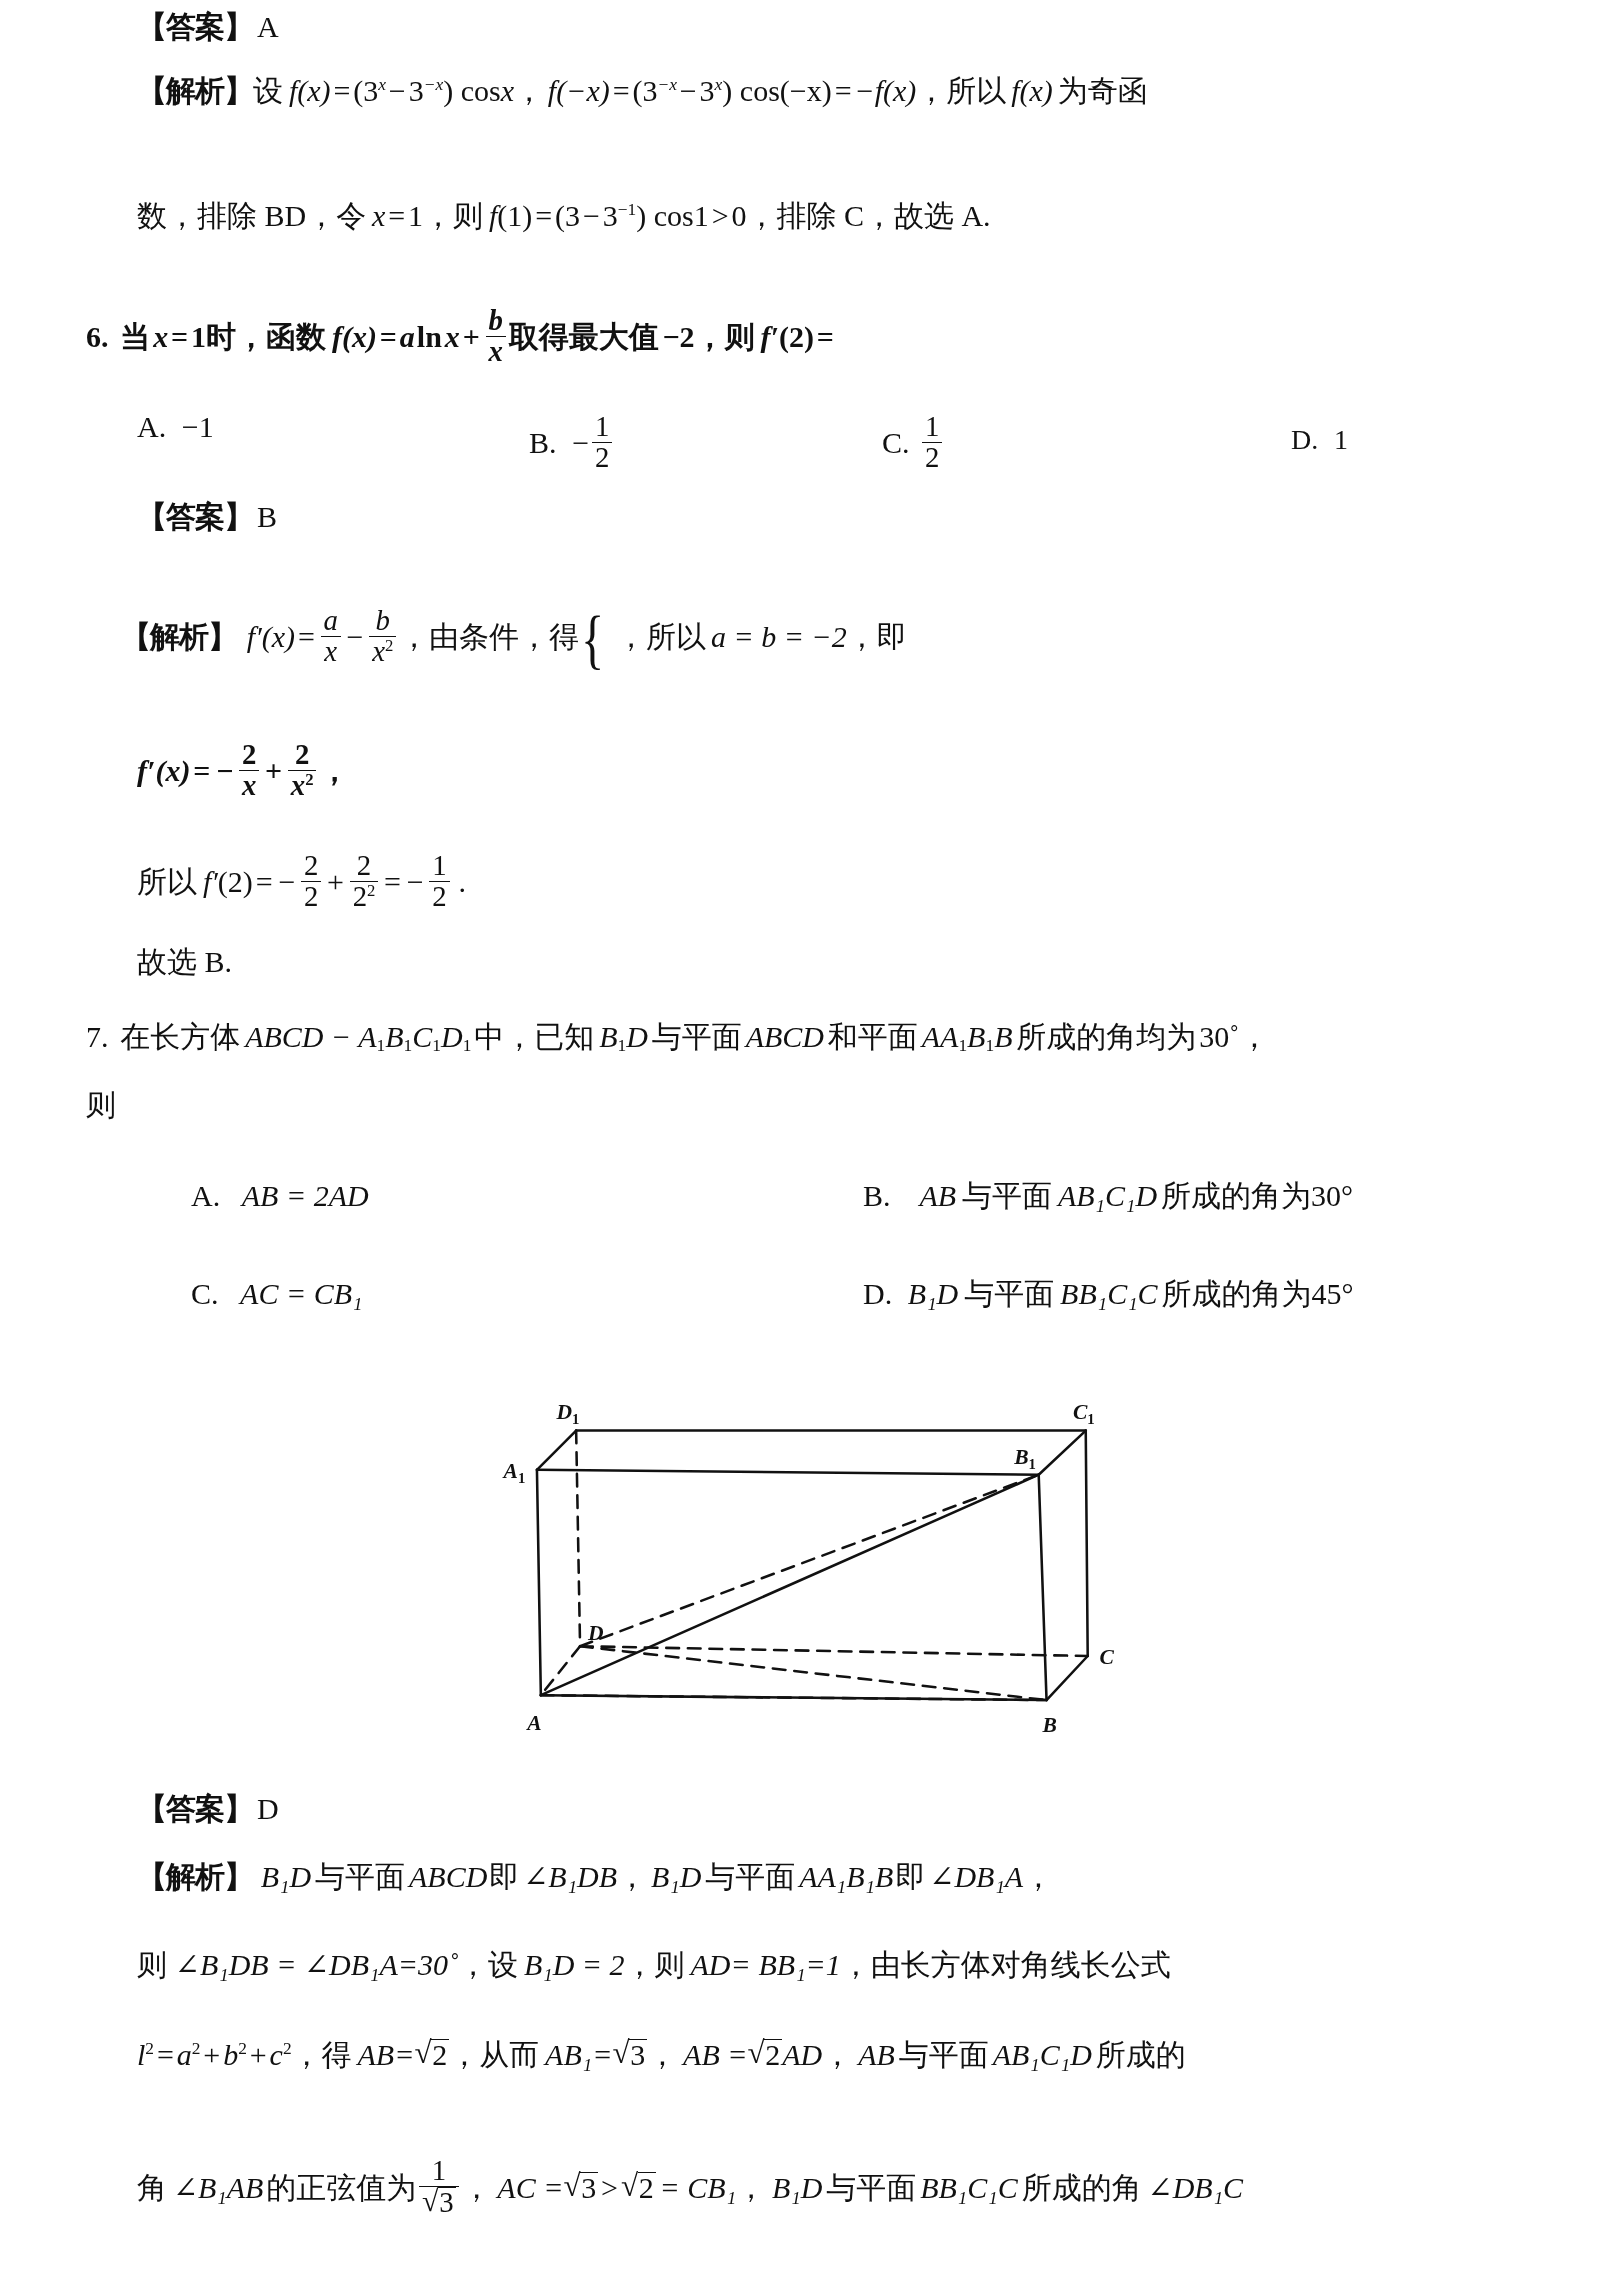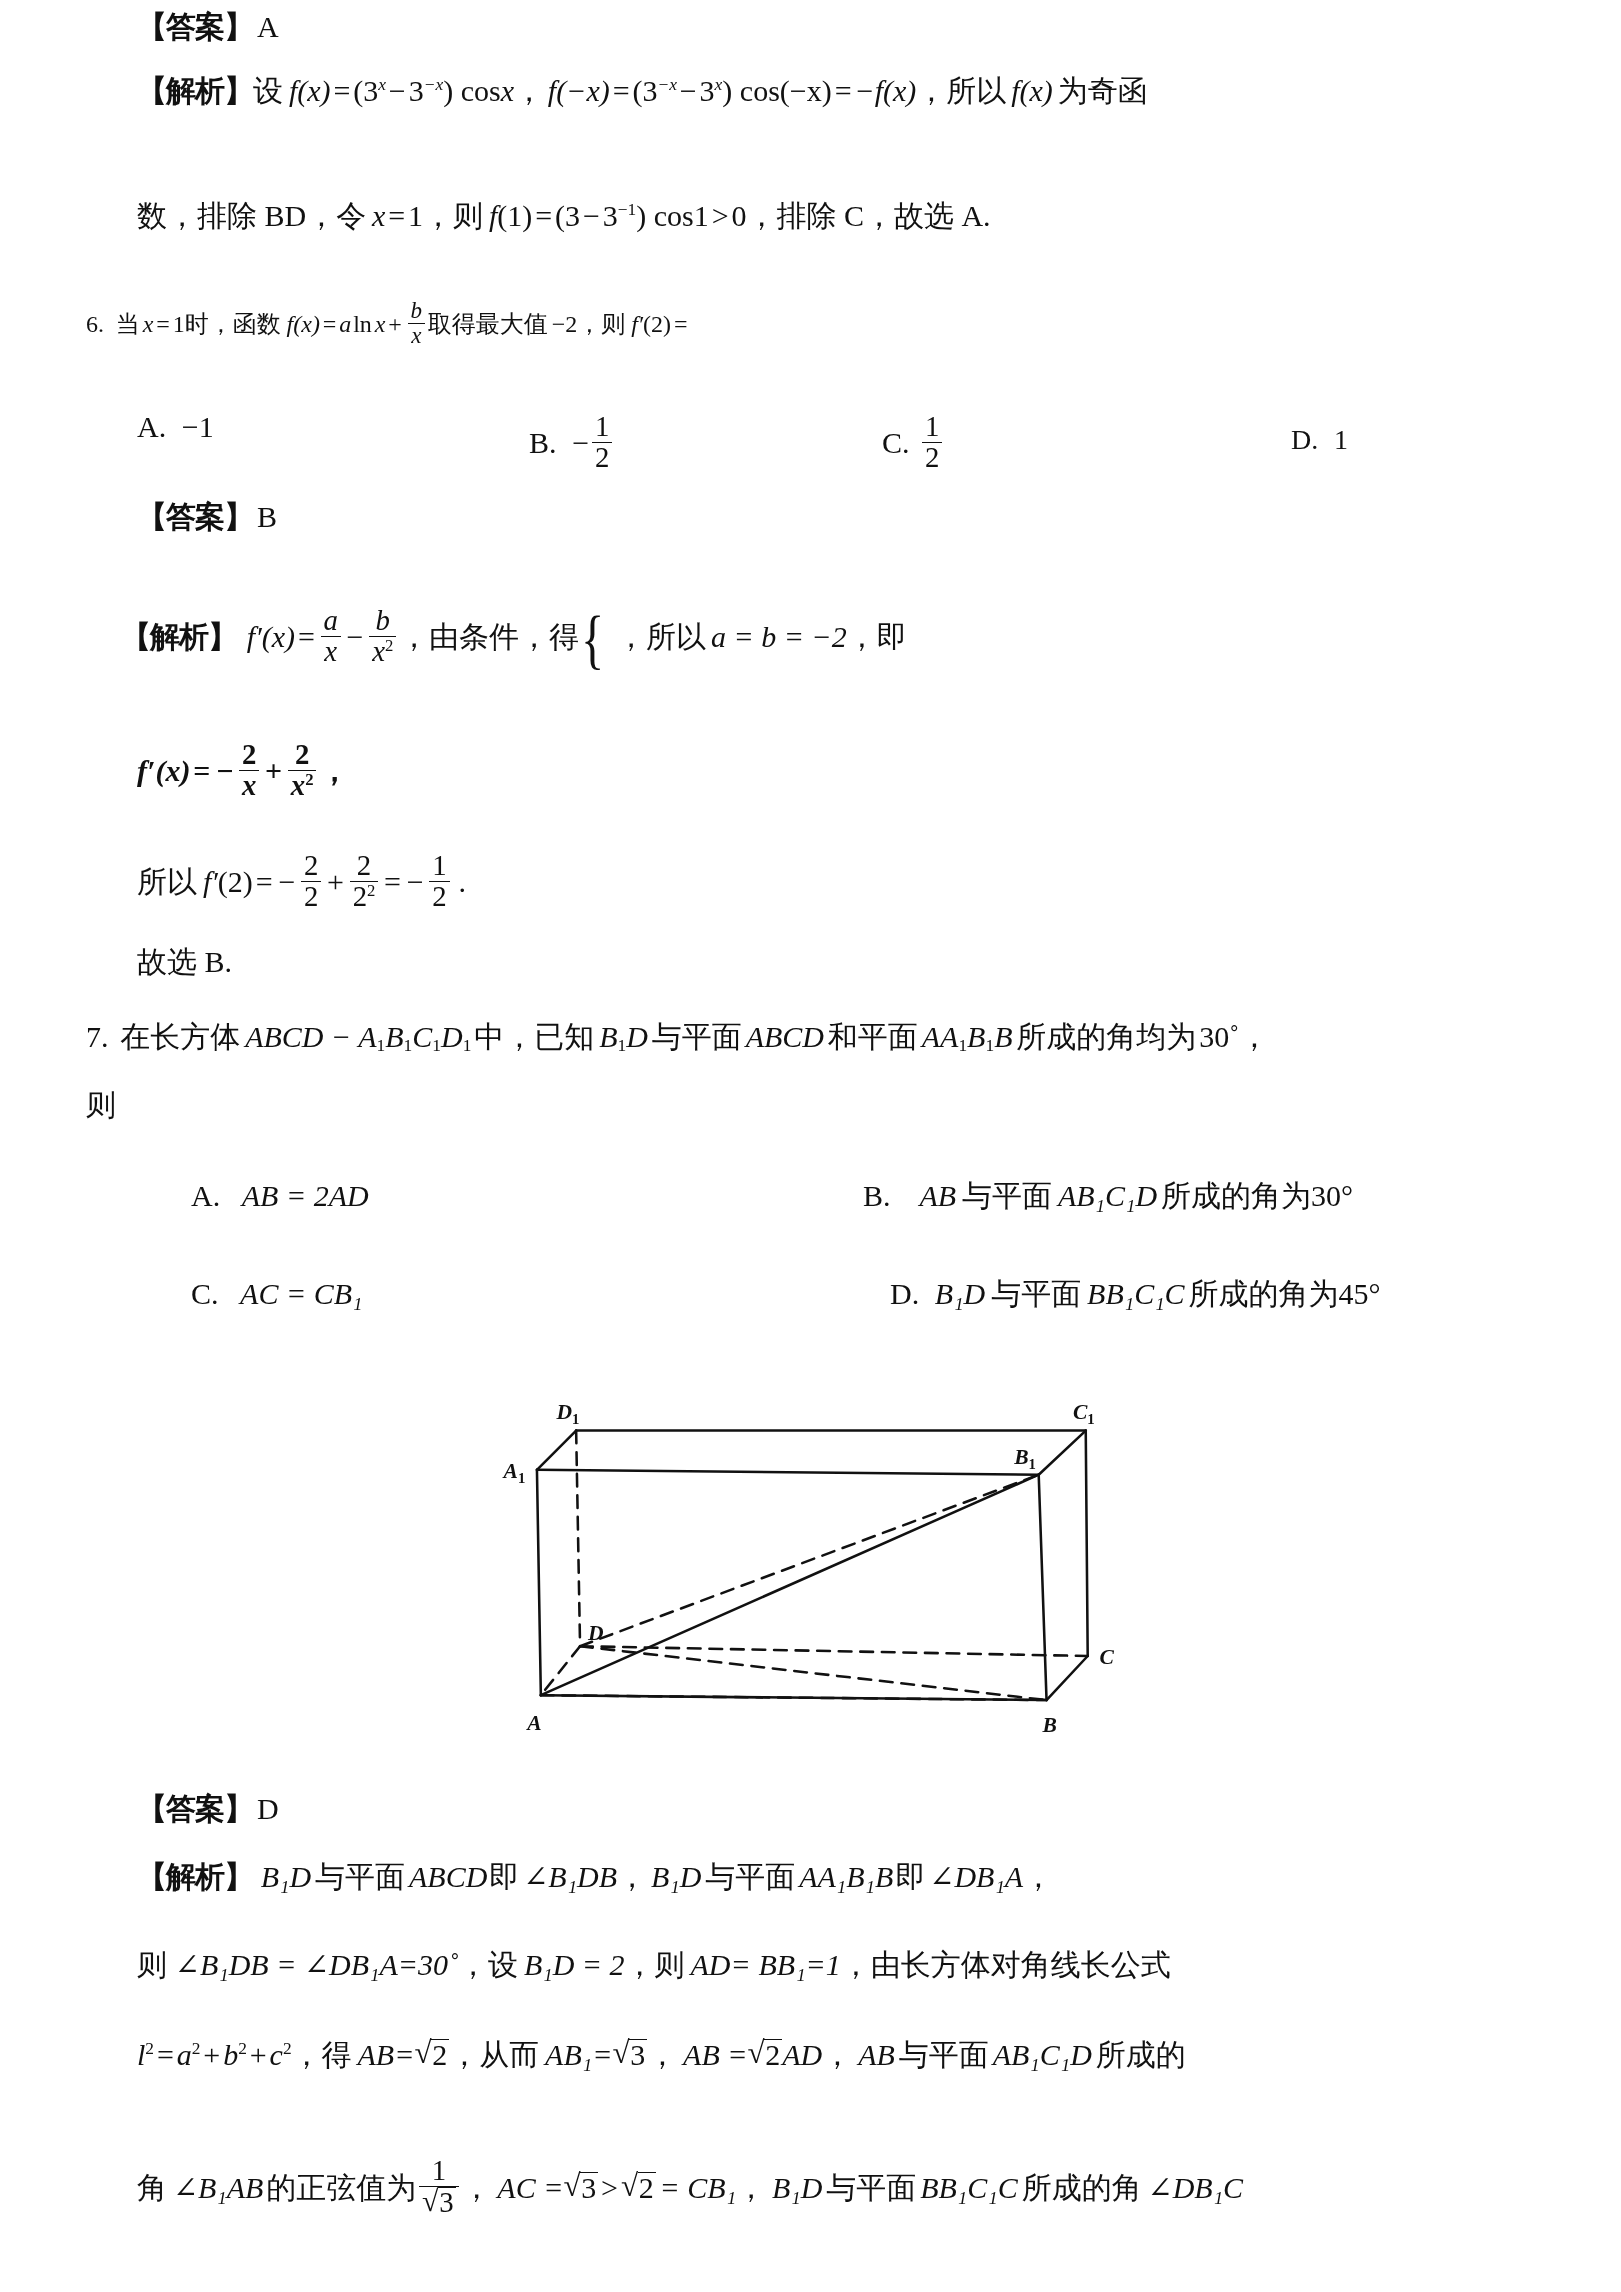--- a/index.html
+++ b/index.html
@@ -77,21 +77,21 @@
   </div>
 
   <div class="line abs" style="left:137px; top:76px; font-size:30px;">
     <span class="cjk tag">【解析】</span><span class="cjk">设</span><span class="mi" style="padding-left:5.9px;">f</span><span class="mi">(x)</span><span class="op">=</span><span class="mn">(3</span><sup class="s">x</sup><span class="op">−</span><span class="mn">3</span><sup class="s">−x</sup><span class="mn">) cos</span><span class="mi">x</span><span class="cjk">，</span><span class="mi" style="padding-left:3.9px;">f</span><span class="mi">(−x)</span><span class="op">=</span><span class="mn">(3</span><sup class="s">−x</sup><span class="op">−</span><span class="mn">3</span><sup class="s">x</sup><span class="mn">) cos(−x)</span><span class="op">=</span><span class="mi">−f</span><span class="mi">(x)</span><span class="cjk">，</span><span class="cjk">所以</span><span class="mi" style="padding-left:4.9px;">f</span><span class="mi">(x)</span><span class="cjk" style="padding-left:4.9px;">为奇函</span>
   </div>
 
   <div class="line abs" style="left:137px; top:201px; font-size:30px;">
     <span class="cjk">数，排除 BD，令</span><span class="mi" style="padding-left:5.9px;">x</span><span class="op">=</span><span class="mn">1</span><span class="cjk">，则</span><span class="mi" style="padding-left:5.9px;">f</span><span class="mn">(1)</span><span class="op">=</span><span class="mn">(3</span><span class="op">−</span><span class="mn">3</span><sup class="sn">−1</sup><span class="mn">) cos1</span><span class="op">&gt;</span><span class="mn">0</span><span class="cjk">，排除 C，故选 A.</span>
   </div>
 
-  <div class="line abs" style="left:86px; top:299px; font-size:24px;">
+  <div class="line abs" style="left:86px; top:306px; font-size:30px;font-weight:bold;">
     <span class="mn">6.</span><span class="cjk" style="padding-left:11.8px;">当</span><span class="mi" style="padding-left:2.9px;">x</span><span class="op">=</span><span class="mn">1</span><span class="cjk">时，函数</span><span class="mi" style="padding-left:5.9px;">f</span><span class="mi">(x)</span><span class="op">=</span><span class="mi">a</span><span class="mn" style="padding-left:2px;">ln</span><span class="mi" style="padding-left:2.9px;">x</span><span class="op">+</span><span class="frac"><span class="num mi">b</span><span class="den mi">x</span></span><span class="cjk">取得最大值</span><span class="mn" style="padding-left:3.9px;">−2</span><span class="cjk">，则</span><span class="mi" style="padding-left:5.9px;">f′</span><span class="mn">(2)</span><span class="op">=</span>
   </div>
 
   <div class="line abs" style="left:137px; top:412px; font-size:30px;">
     <span class="mn">A.</span><span class="mn" style="padding-left:15.7px;">−1</span>
   </div>
   <div class="line abs" style="left:529px; top:412px; font-size:30px;">
     <span class="mn">B.</span><span class="mn" style="padding-left:15.7px;">−</span><span class="frac"><span class="num mn">1</span><span class="den mn">2</span></span>
   </div>
   <div class="line abs" style="left:882px; top:412px; font-size:30px;">
@@ -129,21 +129,21 @@
 
   <div class="line abs" style="left:191px; top:1181px; font-size:30px;">
     <span class="mn">A.</span><span class="mi" style="padding-left:21.6px;">AB = 2AD</span>
   </div>
   <div class="line abs" style="left:863px; top:1181px; font-size:30px;">
     <span class="mn">B.</span><span class="mi" style="padding-left:29px;">AB</span><span class="cjk" style="padding-left:5.9px;">与平面</span><span class="mi" style="padding-left:5.9px;">AB₁C₁D</span><span class="cjk" style="padding-left:3.9px;">所成的角为30°</span>
   </div>
   <div class="line abs" style="left:191px; top:1279px; font-size:30px;">
     <span class="mn">C.</span><span class="mi" style="padding-left:21.6px;">AC = CB₁</span>
   </div>
-  <div class="line abs" style="left:863px; top:1279px; font-size:30px;margin-left:27px;">
+  <div class="line abs" style="left:863px; top:1279px; font-size:30px;">
     <span class="mn">D.</span><span class="mi" style="padding-left:15.7px;">B₁D</span><span class="cjk" style="padding-left:5.9px;">与平面</span><span class="mi" style="padding-left:5.9px;">BB₁C₁C</span><span class="cjk" style="padding-left:3.9px;">所成的角为45°</span>
   </div>
 
   <div id="cuboid-figure" style="left:480px; top:1362px; width:647px; height:392px;">
     <svg width="647" height="392" viewBox="0 0 660 400">
 
       <g fill="none" stroke="#111" stroke-width="2.6" stroke-linecap="round">
 
         <path d="M 98 70 L 618 70"></path>
         <path d="M 618 70 L 570 115"></path>

